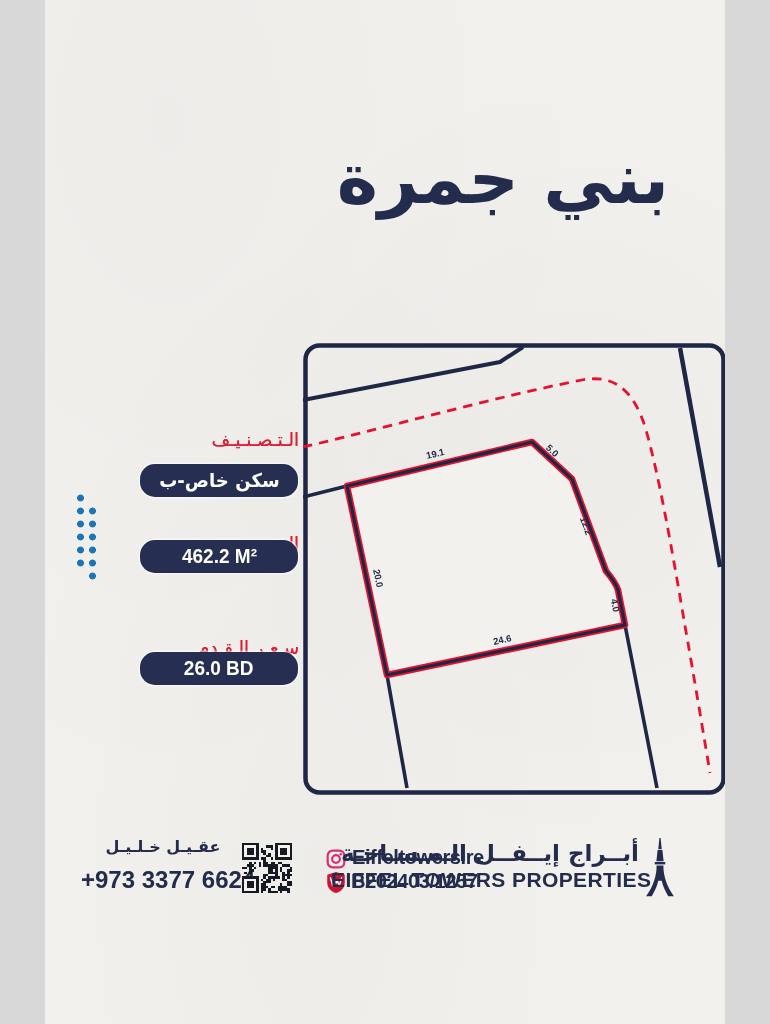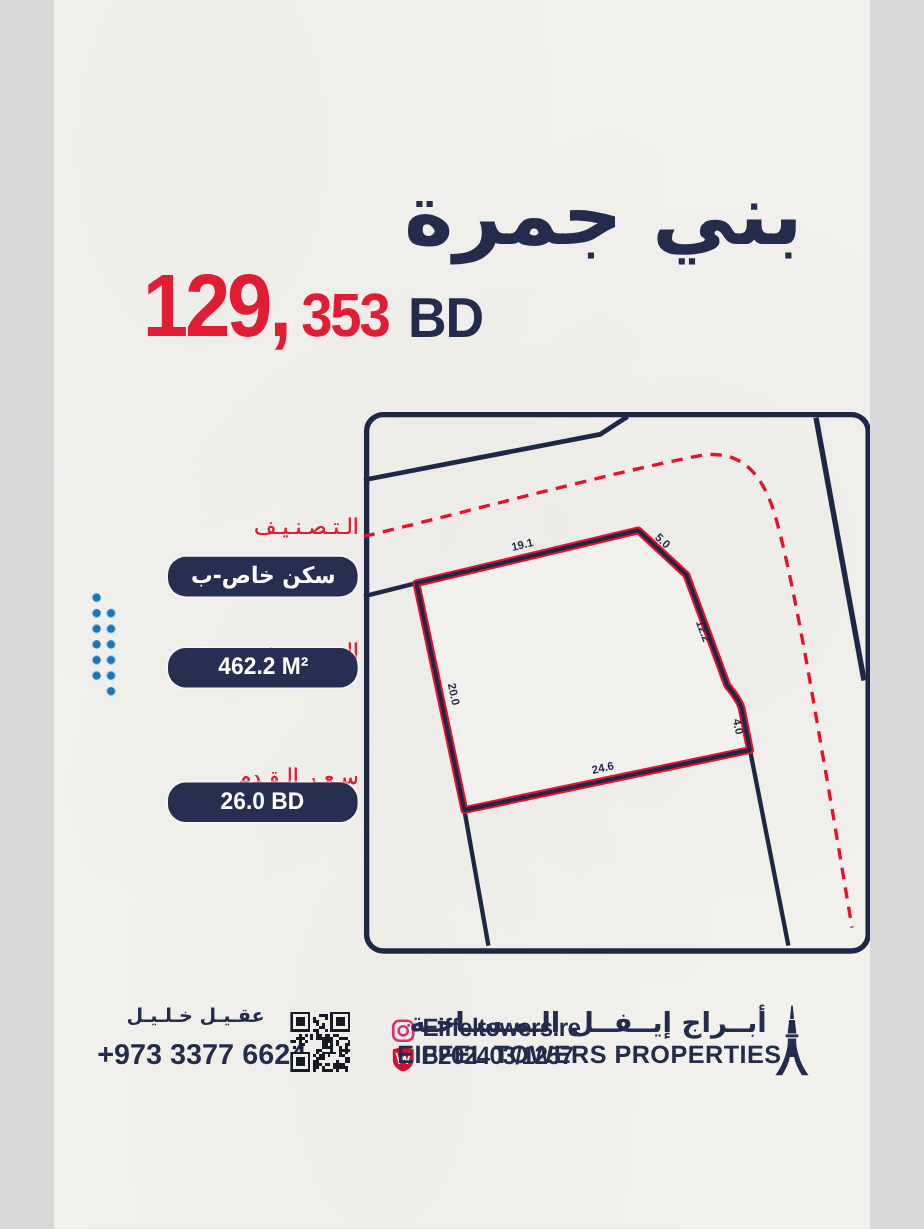--- a/index.html
+++ b/index.html
@@ -62,25 +62,20 @@
 
   svg text{font-family:"Liberation Sans",sans-serif;}
 </style>
 </head>
 <body>
 
 <div class="poster">
 
   <div class="title ar">بني جمرة</div>
 
-  <div class="price">
-    <span class="big">129,</span>
-      <span class="small">353</span>
-      <span class="cur">BD</span>
-  </div>
 
   <div class="spec-label ar" style="top:430px;">الـتـصـنـيـف</div>
   <div class="pill" style="top:464px;">
     <span class="val pill-ar ar">سكن خاص-ب</span>
   </div>
 
   <div class="spec-label ar" style="top:534px;">الـتـصـنـيـف</div>
   <div class="pill" style="top:540px;">
     <span class="val pill-num">462.2 M²</span>
   </div>

